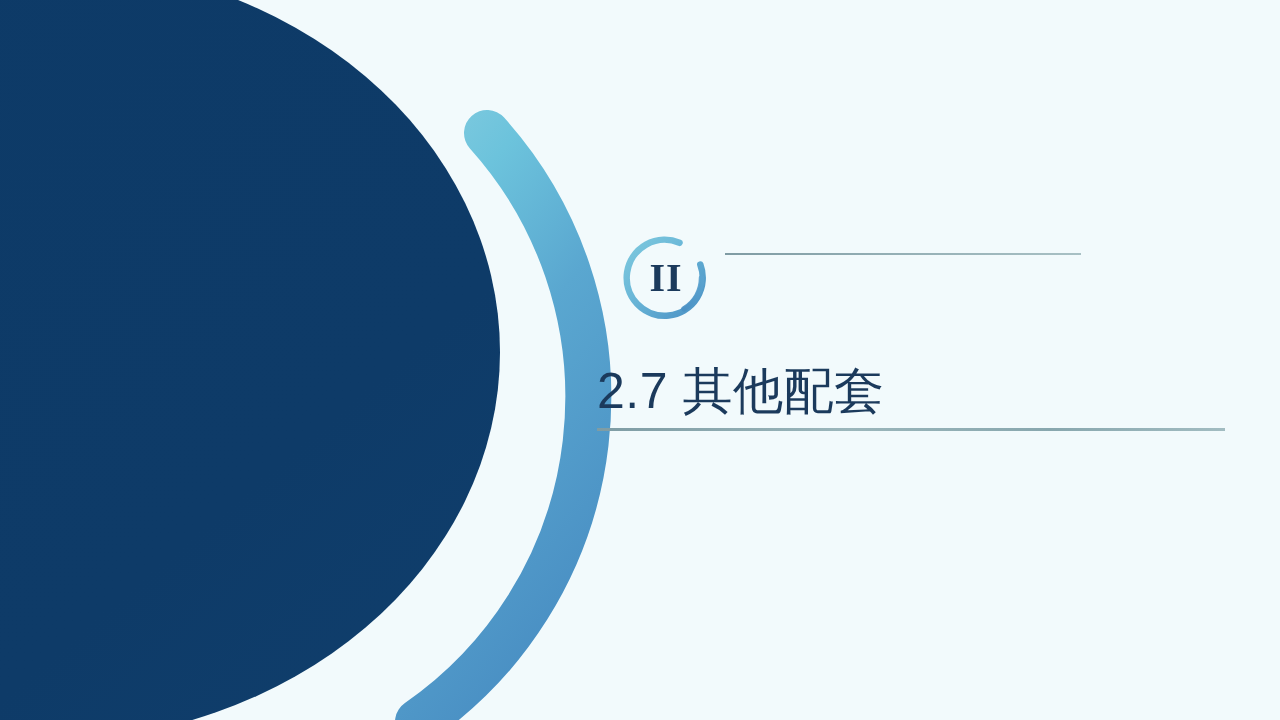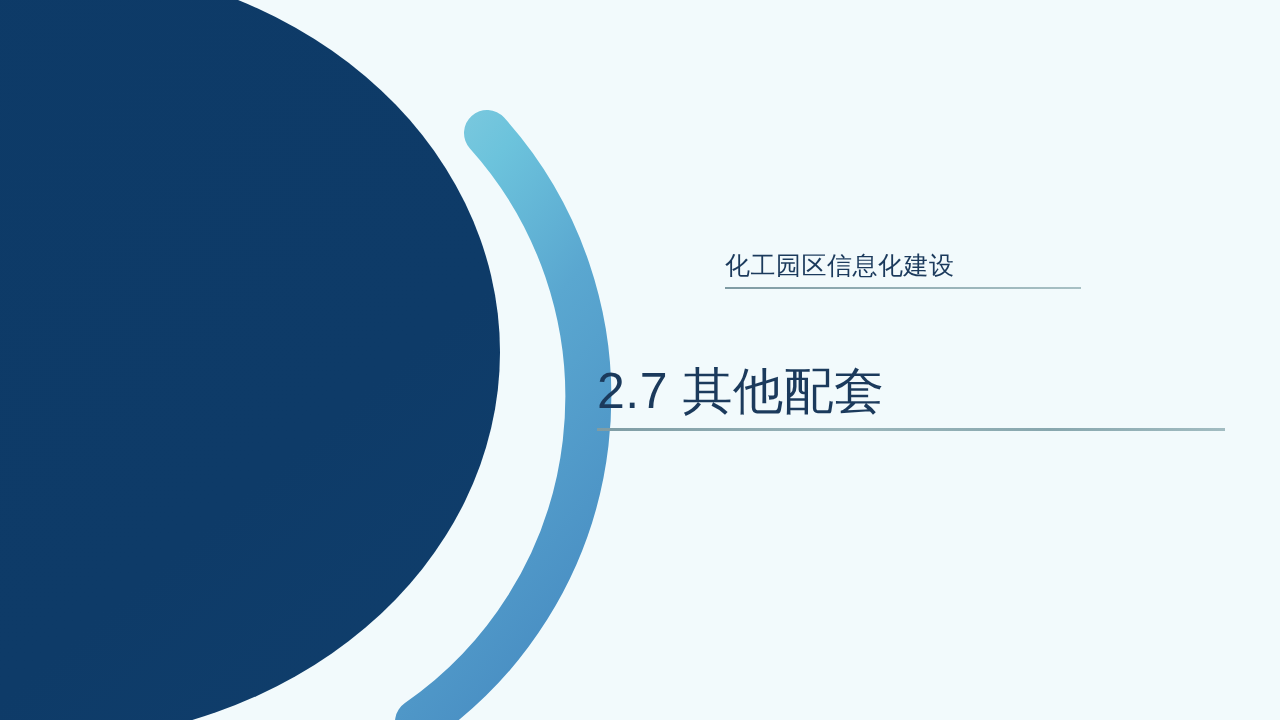--- a/index.html
+++ b/index.html
@@ -117,23 +117,42 @@
         <stop offset="70%" stop-color="#0e3b68"></stop>
         <stop offset="100%" stop-color="#103f6d"></stop>
       </linearGradient>
     </defs>
 
     <path d="M 487 133 A 395 395 0 0 1 418 722" fill="none" stroke="url(#arcGrad)" stroke-width="46" stroke-linecap="round"></path>
 
     <ellipse cx="40" cy="352" rx="460" ry="390" fill="url(#navyGrad)"></ellipse>
   </svg>
 
+  <div id="badge">
+    <svg width="88" height="88" viewBox="0 0 88 88">
+      <defs>
+        <linearGradient id="ringGrad" x1="0" y1="0" x2="1" y2="1">
+          <stop offset="0%" stop-color="#7ec9de"></stop>
+          <stop offset="40%" stop-color="#6bb8d8"></stop>
+          <stop offset="100%" stop-color="#4a90c4"></stop>
+        </linearGradient>
+        <linearGradient id="ringGrad2" x1="1" y1="0" x2="0" y2="1">
+          <stop offset="0%" stop-color="#5ba3cf"></stop>
+          <stop offset="100%" stop-color="#4a90c4"></stop>
+        </linearGradient>
+      </defs>
+
+      <path d="M 57.5 8.8 A 38 38 0 1 0 78.3 30.5" fill="none" stroke="url(#ringGrad)" stroke-width="6.5" stroke-linecap="round"></path>
+
+      <path d="M 79.5 44 A 35.5 35.5 0 0 1 62 74.8" fill="none" stroke="url(#ringGrad2)" stroke-width="5.5" stroke-linecap="round" opacity="0.9"></path>
+    </svg>
+    <div id="badge-numeral">II</div>
+  </div>
 
   <div id="subtitle-block">
-    <div id="subtitle-text">化工园区信息化建设</div>
     <div id="subtitle-rule"></div>
   </div>
 
   <div id="title-block">
     <div id="title-text">2.7  其他配套</div>
     <div id="title-rule"></div>
   </div>
 
 </div>
 

